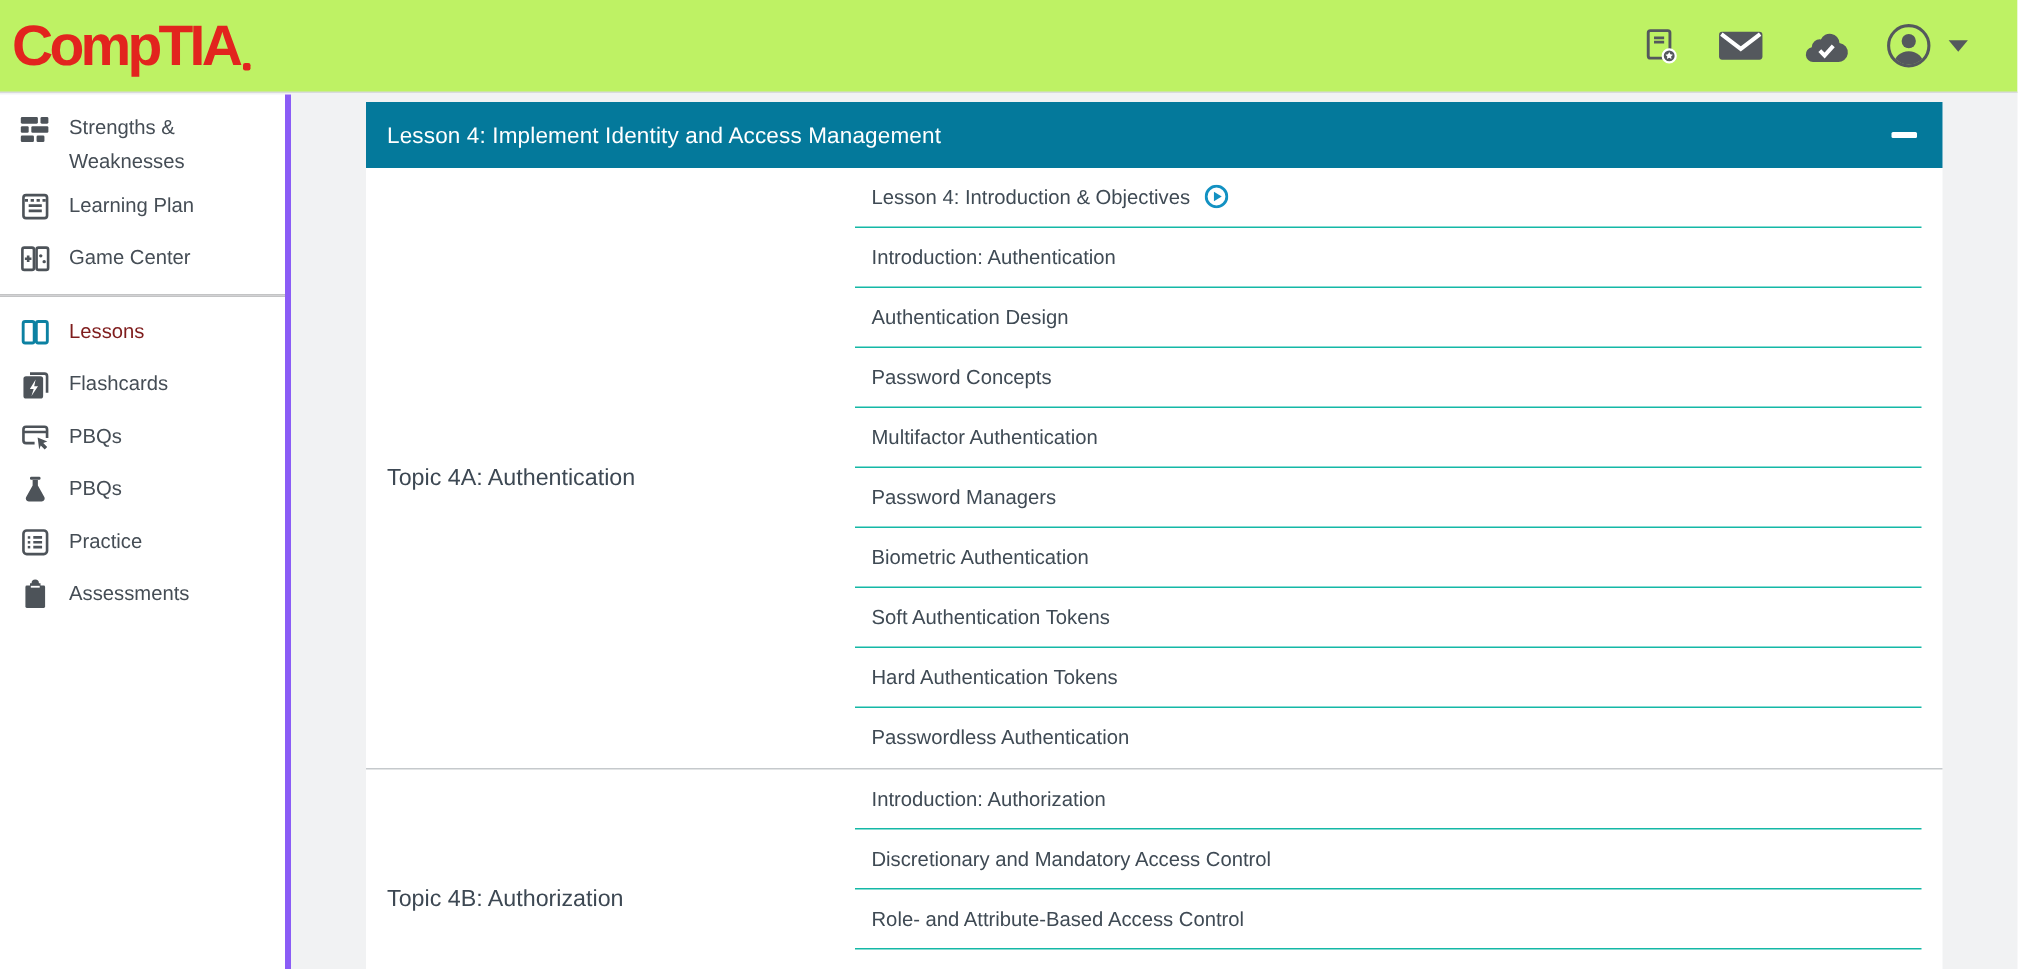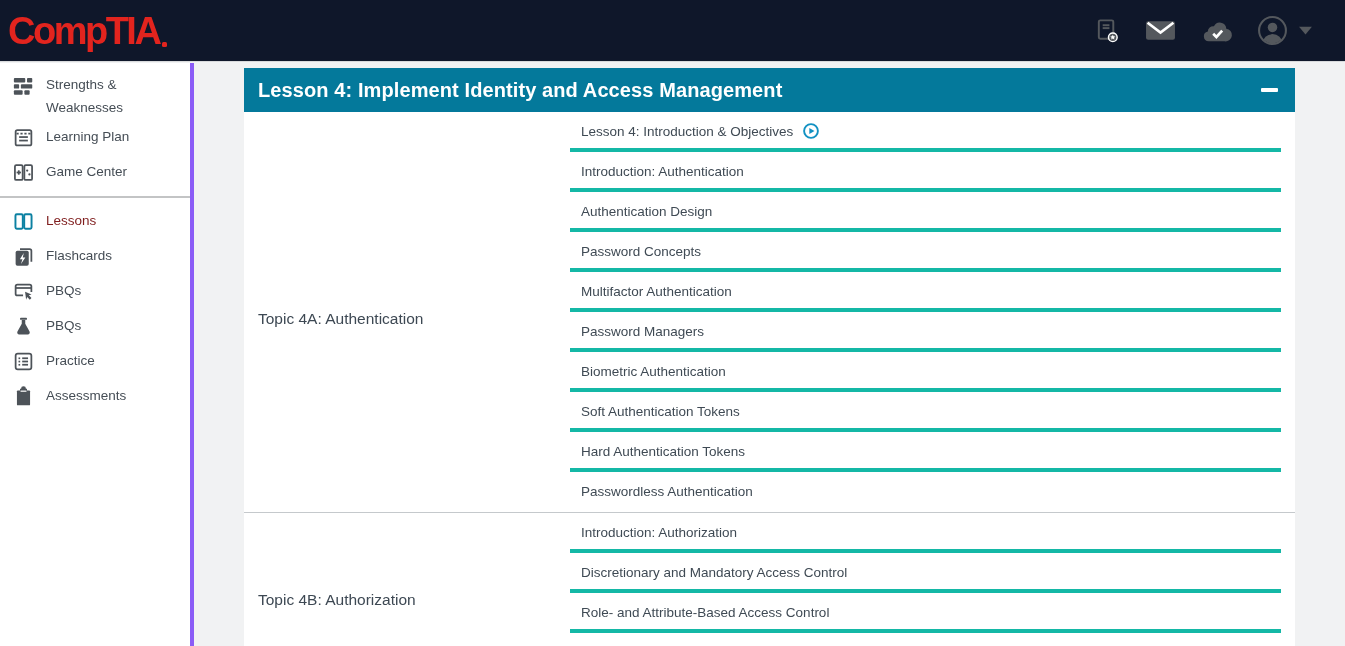--- a/index.html
+++ b/index.html
@@ -7,21 +7,21 @@
   body {
     font-family:"Liberation Sans", sans-serif;
     background:#f1f2f3;
     position:relative;
   }
   .page { position:absolute; inset:0; }
 
   
   .top-header {
     position:absolute; top:0; left:0; width:1345px; height:62px;
-    background:#0f172a; border-bottom:1px solid #d8dadc;
+    background:#bef264; border-bottom:1px solid #d8dadc;
     display:flex; align-items:center; justify-content:space-between;
     z-index:10;
   }
   .logo {
     margin-left:8px; display:flex; align-items:baseline; cursor:pointer;
   }
   .logo-text {
     font-size:38px; font-weight:700; letter-spacing:-2.5px;
     color:#e2241e; line-height:50px;
   }
@@ -60,31 +60,31 @@
   
   .content {
     position:absolute; top:68px; left:244px; width:1051px; height:578px;
     background:#ffffff;
   }
   .lesson-bar {
     height:44px; background:#04799b; color:#ffffff;
     display:flex; align-items:center; justify-content:space-between;
     padding:0 17px 0 14px; cursor:pointer;
   }
-  .lesson-title { font-size:20px; font-weight:700; letter-spacing:.1px; }
+  .lesson-title { font-size:15px; font-weight:400; letter-spacing:.1px; }
   .collapse-btn {
     width:17px; height:4px; background:#ffffff; border-radius:1px; cursor:pointer;
   }
   .lesson-section { display:flex;align-items:center; }
   .lesson-section + .lesson-section { border-top:1px solid #c5c9cc; }
   .topic-col { width:326px; flex:0 0 326px; padding:14px 0 0 14px; }
   .topic-title { font-size:15.5px; color:#3d4853; }
   .items-col { flex:1; margin-right:14px; }
   .lesson-row {
-    height:40px; line-height:40px; border-bottom:4px solid #14b8a6;
+    height:40px; line-height:40px; border-bottom:1px solid #14b8a6;
     padding-left:11px; font-size:13.5px; color:#3f4a54; cursor:pointer;
     white-space:nowrap;
   }
   .lesson-row:last-child { border-bottom:none; }
   .play-badge { display:inline-block; vertical-align:-3px; margin-left:6px; }
   .play-badge svg { display:block; }
 </style>
 </head>
 <body>
 

